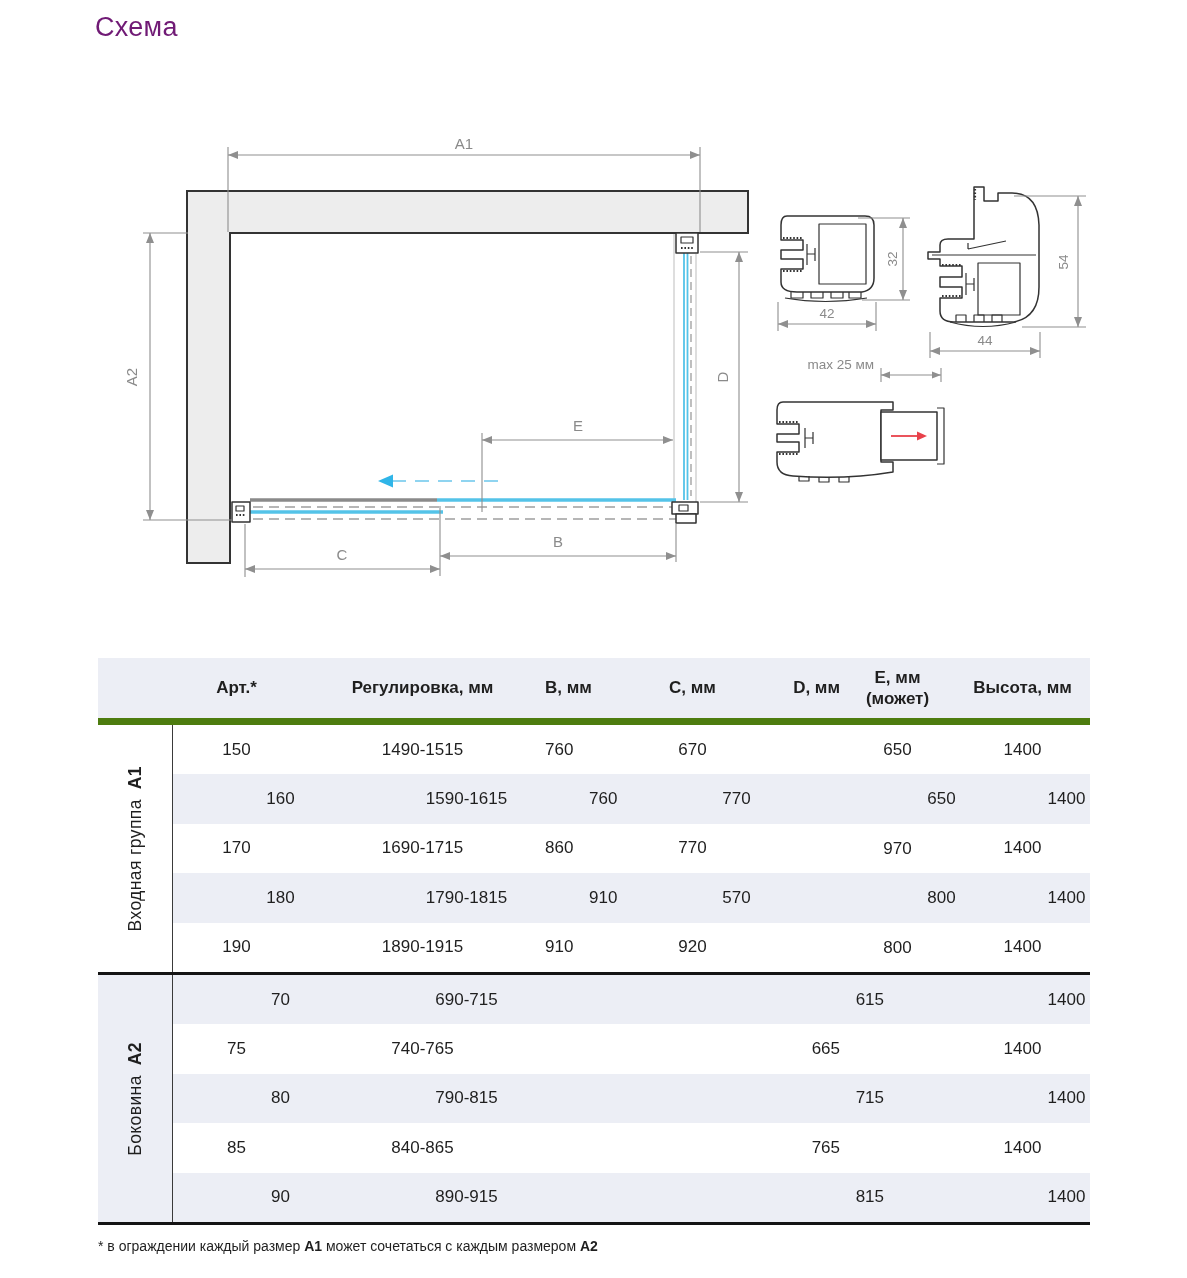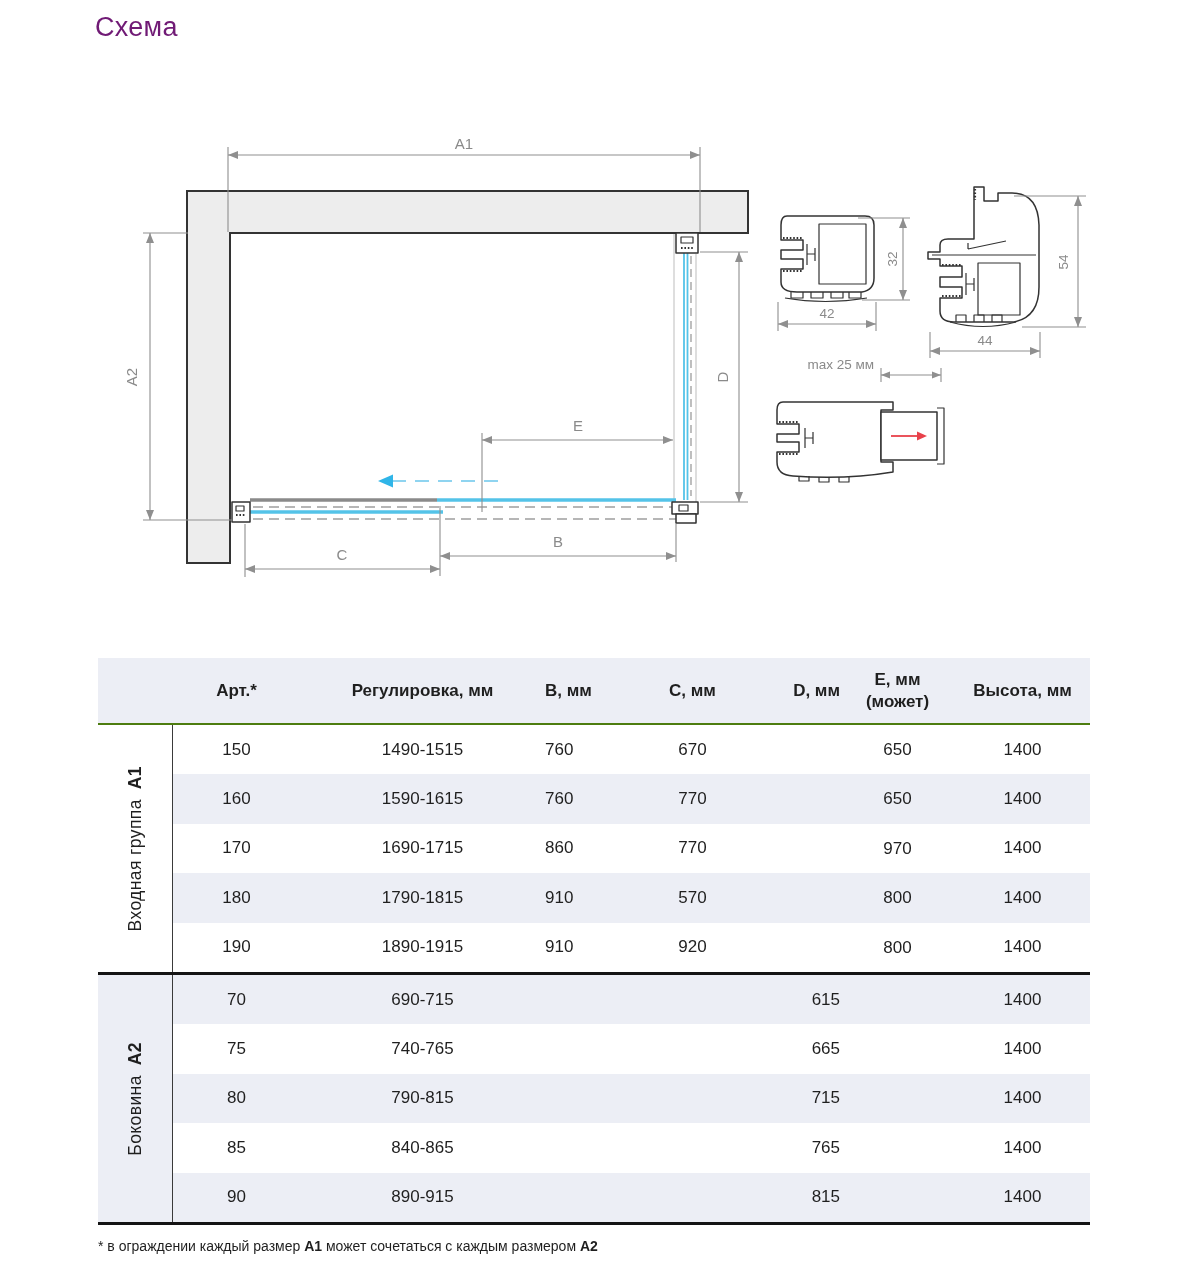--- a/index.html
+++ b/index.html
@@ -16,21 +16,21 @@
 
   
   .spec-table {
     position:absolute; left:98px; top:658px; width:992px;
     border-bottom:3px solid #141414;
     font-size:17px; color:#1f1f1f;
   }
   .thead {
     display:flex; align-items:center; height:67px;
     background:#eceef5; font-weight:700; text-align:center;
-    border-bottom:2px solid #4d7c0f;
+    border-bottom:7px solid #4d7c0f;
   }
   .c-lab { width:75px;  flex:none; }
   .c-art { width:127px; flex:none; text-align:center; }
   .c-adj { width:245px; flex:none; text-align:center; }
   .c-b   { width:100px; flex:none; text-align:left; }
   .c-c   { width:95px;  flex:none; text-align:center; }
   .c-d   { width:100px; flex:none; text-align:right; }
   .c-e   { width:115px; flex:none; text-align:center; line-height:1.25; }
   .c-h   { width:135px; flex:none; text-align:center; }
   .tgroup { display:flex; }
@@ -40,21 +40,21 @@
     border-right:1.6px solid #3a3a3a;
   }
   .glabel .vtext {
     writing-mode:vertical-rl; transform:rotate(180deg);
     font-size:17.5px; letter-spacing:.4px; white-space:nowrap;
   }
   .glabel .vtext b { font-weight:700; }
   .glabel .vtext .gap { display:inline-block; height:10px; }
   .grows { width:917px; flex:none; }
   .trow { display:flex; align-items:center; height:49.4px; }
-  .trow.alt { background:#eceef5; }
+  .trow.alt { background:#eceef5;padding-left:44px; }
   .glabel.alt { background:#eceef5; }
 
   .footnote {
     position:absolute; left:98px; top:1238px;
     font-size:14px; color:#1f1f1f;
   }
   .footnote b { font-weight:700; }
 
   
   .wall   { fill:#ededed; stroke:#333; stroke-width:2; }

